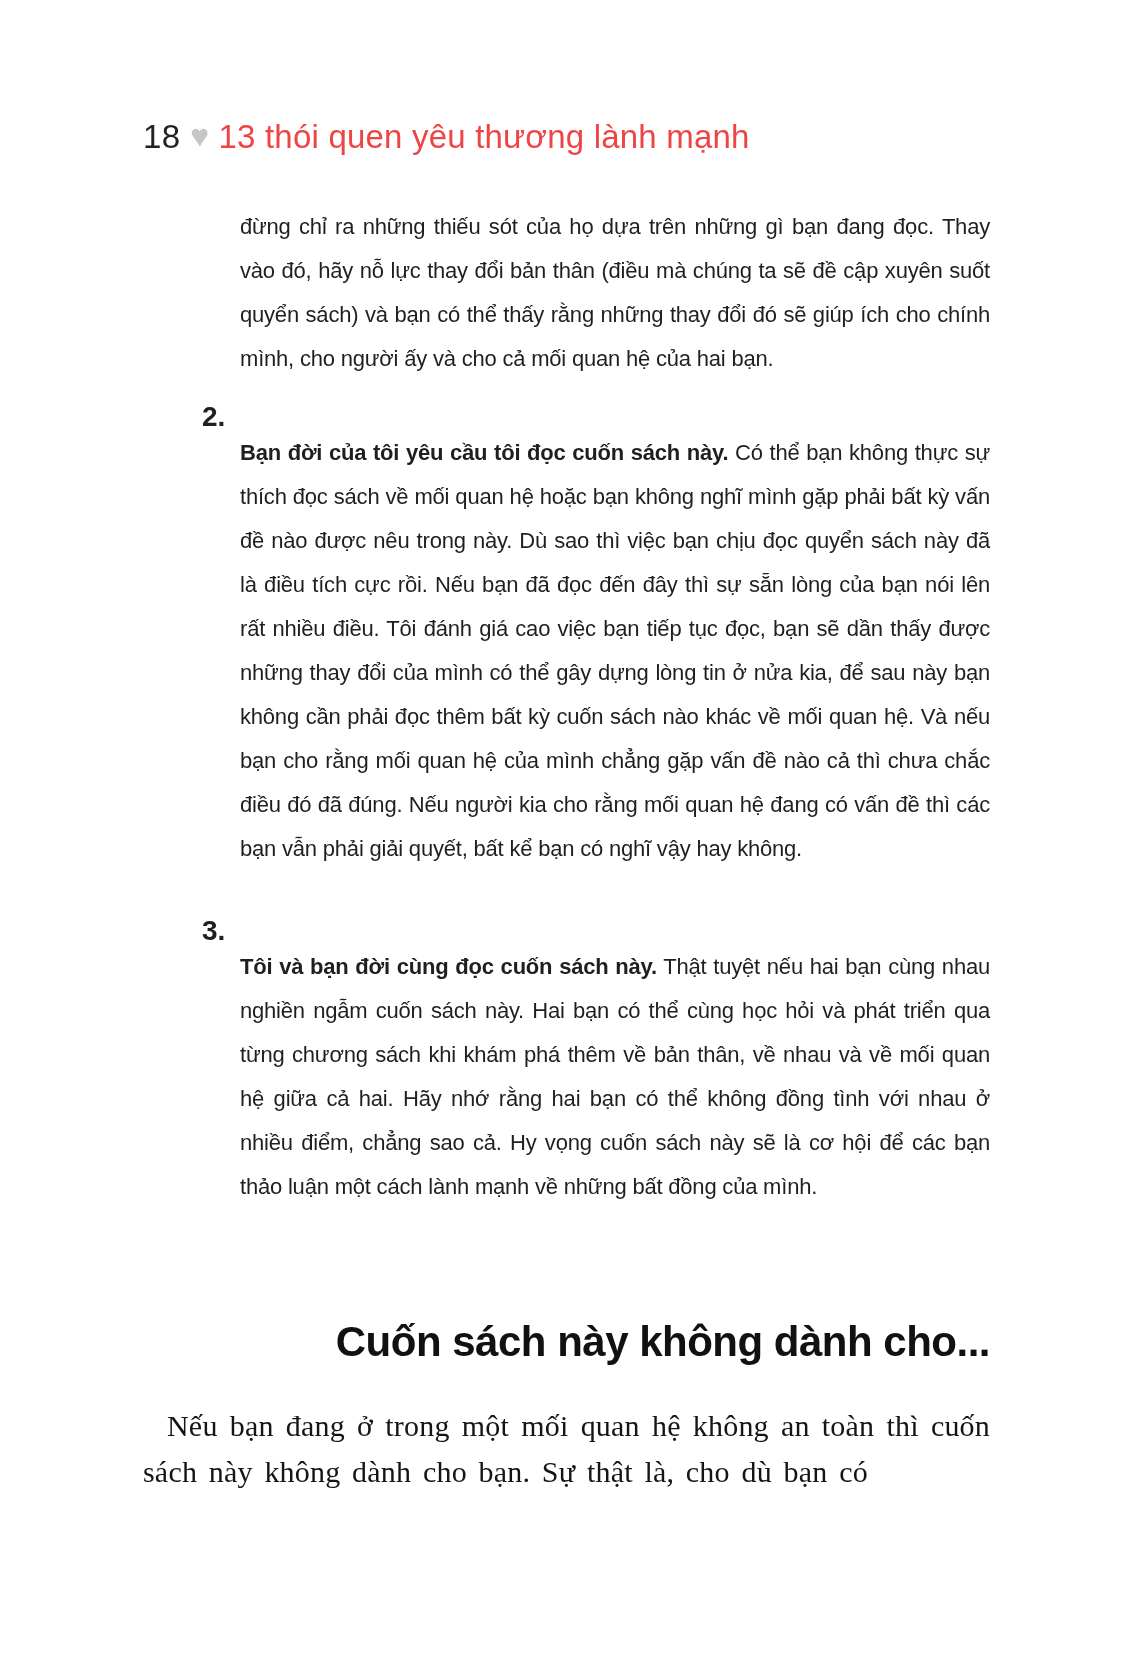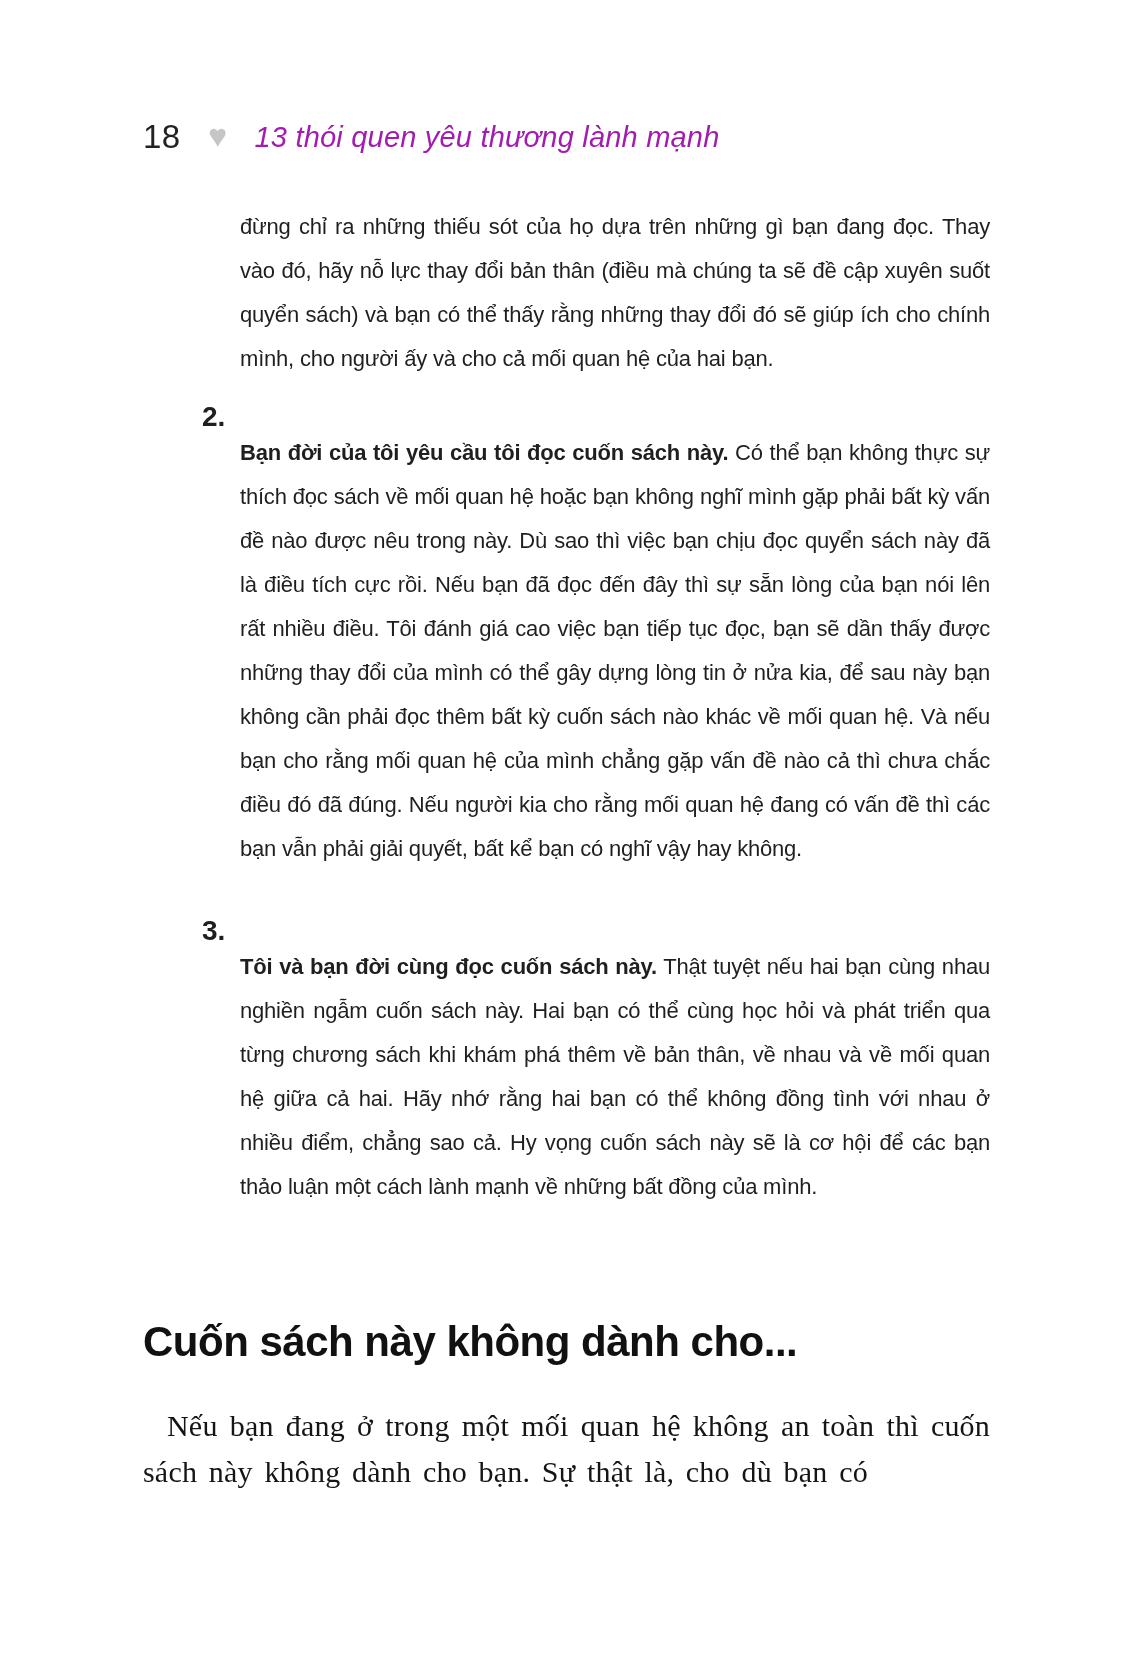--- a/index.html
+++ b/index.html
@@ -16,39 +16,38 @@
     color: #1f1f1f;
     font-family: "Liberation Sans", sans-serif;
     overflow: hidden;
   }
   .running-header {
     position: absolute;
     left: 143px;
     top: 118px;
     display: flex;
     align-items: center;
-    gap: 28px;
+    gap: 10px;
     white-space: nowrap;
   }
   .page-number {
     font-size: 33px;
     color: #222;
     letter-spacing: 0.5px;
   }
   .heart-icon {
     font-size: 30px;
     line-height: 1;
     color: #c6c6c6;
     text-shadow: 0 0 1px #8f8f8f, 1px 1px 1px #efefef;
     transform: translateY(-1px);
   }
   .book-title {
-    font-style: italic;
-    font-size: 29px;
-    color: #a21caf;
+    font-size: 33px;
+    color: #ef4444;
     letter-spacing: 0.2px;
   }
   .content {
     position: absolute;
     left: 202px;
     top: 205px;
     width: 788px;
   }
   .body-text {
     font-size: 22px;
@@ -76,21 +75,21 @@
   .item-text {
     width: 750px;
     margin-top: 36px;
   }
   .item-lead {
     font-weight: bold;
   }
   .section-heading {
     margin: 86px 0 0 -59px;
     width: 847px;
-    text-align: left;
+    text-align: right;
     font-weight: bold;
     font-size: 42px;
     line-height: 50px;
     color: #111;
     letter-spacing: -0.5px;
   }
   .closing-par {
     margin: 36px 0 0 -59px;
     width: 847px;
     font-family: "Liberation Serif", serif;

